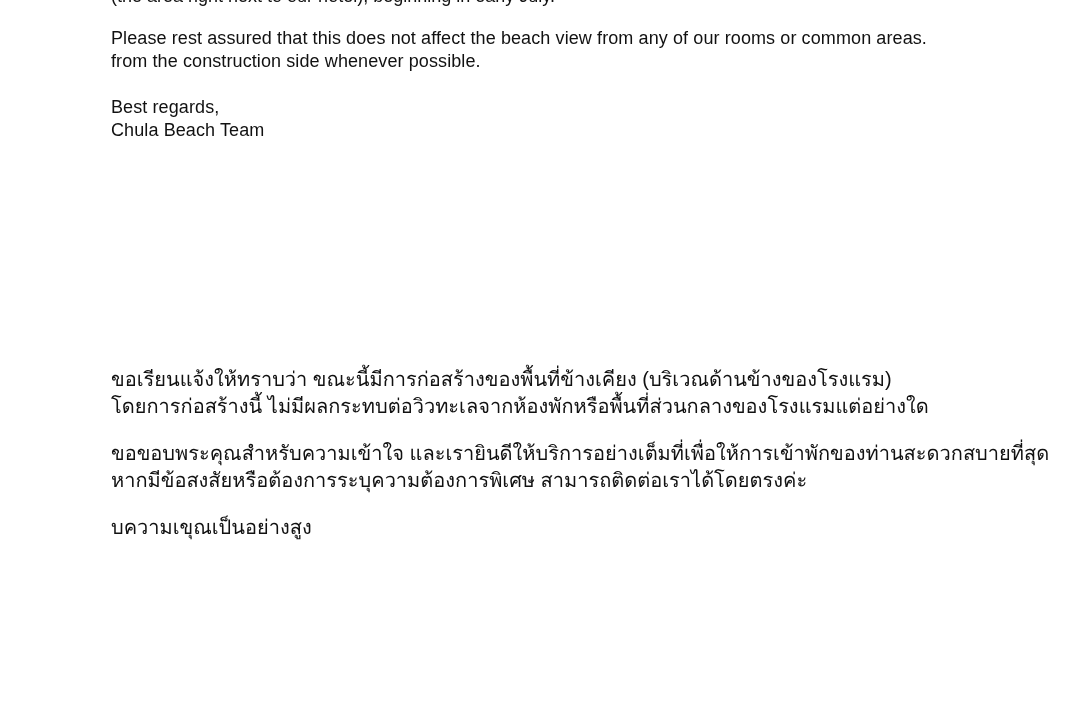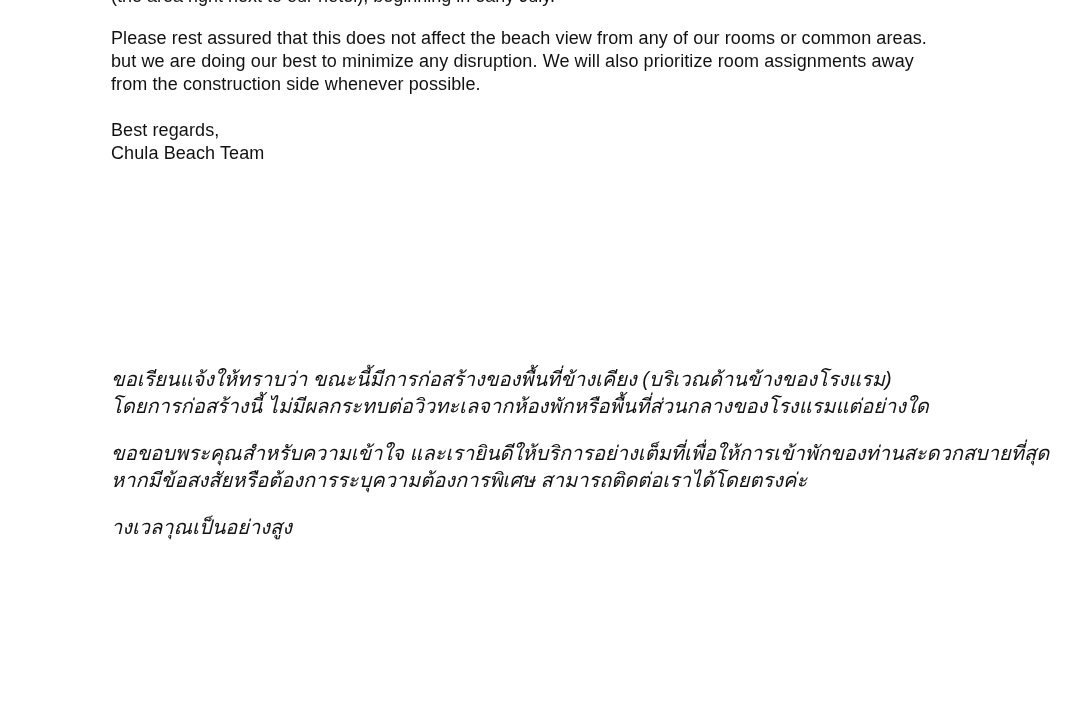--- a/index.html
+++ b/index.html
@@ -44,57 +44,55 @@
   .english-block .para {
     margin: 0 0 23px 0;
   }
   .thai-block {
     position: absolute;
     left: 111px;
     top: 366px;
     width: 940px;
     font-size: 20px;
     line-height: 27px;
-    font-style: italic;
   }
   .thai-block .para {
     margin: 0 0 20px 0;
   }
   .line {
     white-space: nowrap;
   }
 </style>
 </head>
 <body>
 
 <div class="page">
 
   <div class="clipped-line">
     <span class="inner">(the area right next to our hotel), beginning in early July.</span>
   </div>
 
   <div class="english-block">
     <div class="para">
       <div class="line">Please rest assured that this does not affect the beach view from any of our rooms or common areas.</div>
-      <div class="line">but we are doing our best to minimize any disruption. We will also prioritize room assignments away</div>
       <div class="line">from the construction side whenever possible.</div>
     </div>
     <div class="para">
       <div class="line">Best regards,</div>
       <div class="line">Chula Beach Team</div>
     </div>
   </div>
 
   <div class="thai-block">
     <div class="para">
       <div class="line">ขอเรียนแจ้งให้ทราบว่า ขณะนี้มีการก่อสร้างของพื้นที่ข้างเคียง (บริเวณด้านข้างของโรงแรม)</div>
       <div class="line">โดยการก่อสร้างนี้ ไม่มีผลกระทบต่อวิวทะเลจากห้องพักหรือพื้นที่ส่วนกลางของโรงแรมแต่อย่างใด</div>
     </div>
     <div class="para">
       <div class="line">ขอขอบพระคุณสำหรับความเข้าใจ และเรายินดีให้บริการอย่างเต็มที่เพื่อให้การเข้าพักของท่านสะดวกสบายที่สุด</div>
       <div class="line">หากมีข้อสงสัยหรือต้องการระบุความต้องการพิเศษ สามารถติดต่อเราได้โดยตรงค่ะ</div>
     </div>
     <div class="para">
-      <div class="line">างเวลาุณเป็นอย่างสูง</div>
+      <div class="line">บความเขุณเป็นอย่างสูง</div>
     </div>
   </div>
 
 </div>
 
 </body></html>

